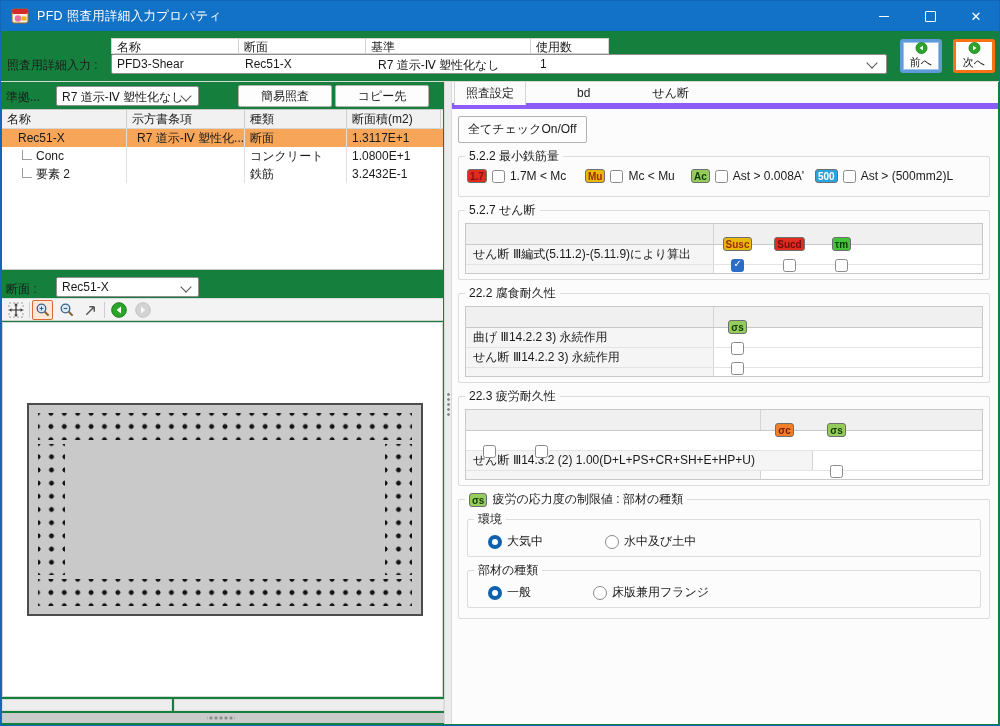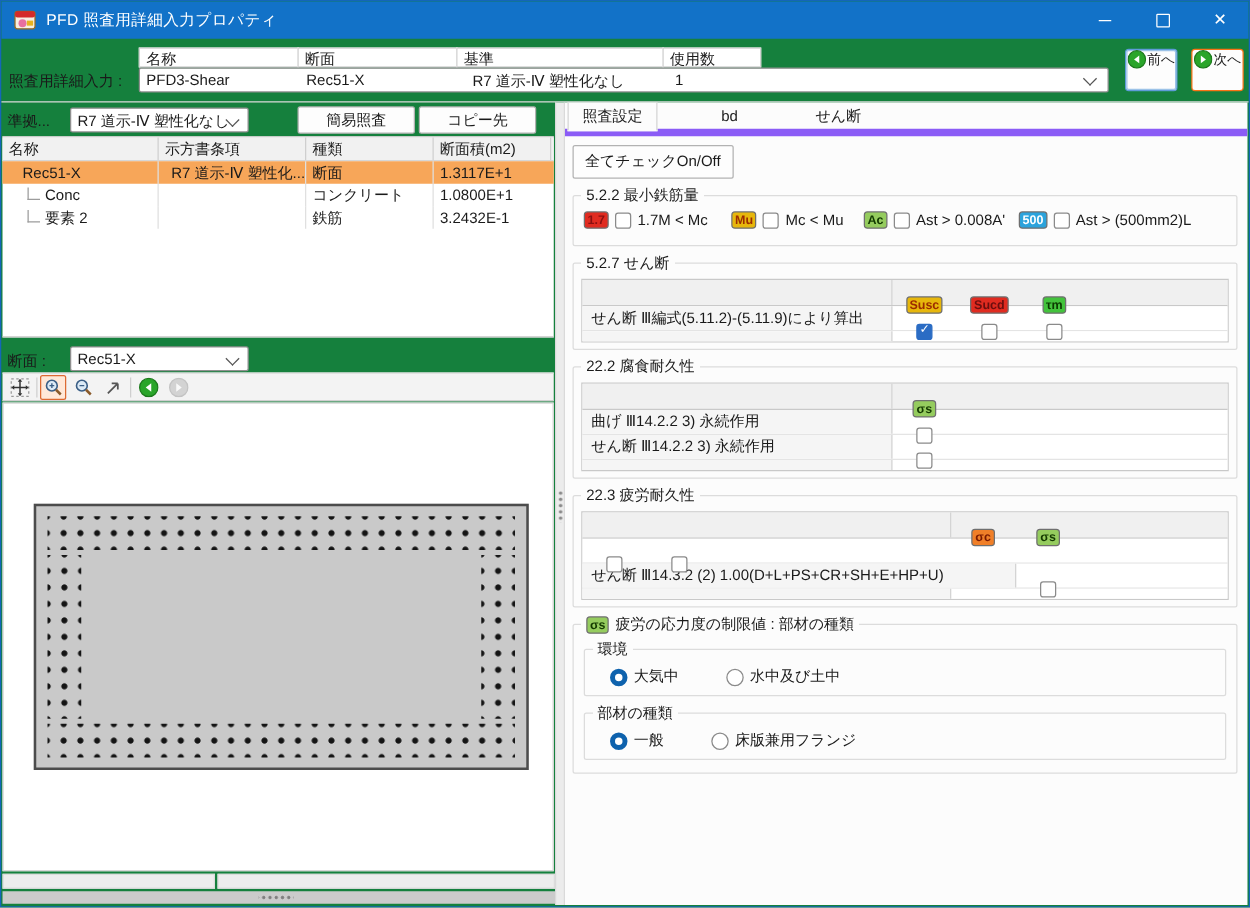--- a/index.html
+++ b/index.html
@@ -13,21 +13,21 @@
   .glyph-min{display:inline-block;width:10px;border-top:1.4px solid #fff;}
   .glyph-max{display:inline-block;width:9px;height:9px;border:1.2px solid #fff;border-radius:1px;}
   .glyph-close{font-size:13px;}
   
   .hcell{position:absolute;height:16px;line-height:16px;background:#fff;border:1px solid #d2d2d2;box-sizing:border-box;padding-left:5px;white-space:nowrap;overflow:hidden;}
   .toplabel{position:absolute;left:6px;top:56px;}
   .topcombo{position:absolute;left:110px;top:53px;width:776px;height:20px;background:#fff;border:1px solid #8f8f8f;border-radius:2px;box-sizing:border-box;text-align:center;}
   .tc-val{position:absolute;top:2px;white-space:nowrap;}
   .chev{position:absolute;width:7px;height:7px;border-right:1.4px solid #555;border-bottom:1.4px solid #555;transform:rotate(45deg);}
   .topcombo .chev{right:10px;top:4px;}
-  .navbtn{position:absolute;top:38px;width:42px;height:34px;background:#fdfdfd;border:1px solid #f97316;border-radius:3px;box-sizing:border-box;display:flex;flex-direction:row;justify-content:center;font-size:11px;gap:1px;}
+  .navbtn{position:absolute;top:38px;width:42px;height:34px;background:#fdfdfd;border:3px solid #f97316;border-radius:3px;box-sizing:border-box;display:flex;flex-direction:column;align-items:center;justify-content:center;font-size:11px;gap:1px;}
   .navbtn.focus{border-color:#5e9bd8;box-shadow:0 0 0 1px #9cc3e8 inset;}
   .hdiv{position:absolute;top:80px;left:0;right:0;border-top:1px solid #dadada;}
   
   .leftpanel{position:absolute;left:1px;top:81px;width:442px;bottom:1px;}
   .lbl{position:absolute;white-space:nowrap;}
   .combo{position:absolute;background:#fff;border:1px solid #8f8f8f;border-radius:2px;box-sizing:border-box;height:20px;}
   .combo .cval{position:absolute;left:5px;top:2px;white-space:nowrap;}
   .combo .chev{right:8px;top:5px;}
   .pbtn{position:absolute;height:22px;background:#fdfdfd;border:1px solid #b2b2b2;border-radius:2px;box-sizing:border-box;text-align:center;line-height:20px;}
   .ltable{position:absolute;left:0;top:27px;width:441px;height:161px;background:#fff;border-top:1px solid #c6c6c6;border-bottom:1px solid #c6c6c6;box-sizing:border-box;}
@@ -77,25 +77,25 @@
   .citem{position:absolute;top:0;display:flex;align-items:center;gap:5px;white-space:nowrap;}
   
   .rt{margin-top:3px;border:1px solid #c9c9c9;}
   .rt-row{display:flex;align-items:stretch;}
   .rt-row.head{height:20px;background:#f0f0f0;border-bottom:1px solid #c9c9c9;}
   .rt-row.data{height:19px;background:#fff;border-bottom:1px solid #e4e4e4;}
   .rt-row.empty{height:8px;background:#fff;}
   .rt-l{box-sizing:border-box;border-right:1px solid #d4d4d4;padding-left:7px;display:flex;align-items:center;white-space:nowrap;overflow:hidden;}
   .rt-row.data .rt-l{background:#f5f5f5;}
   .rt-row.empty .rt-l{background:#f5f5f5;}
-  .rt-c{width:52px;box-sizing:border-box;border-right:1px solid #14b8a6;display:flex;align-items:center;justify-content:center;margin-top:20px;}
+  .rt-c{width:52px;box-sizing:border-box;border-right:5px solid #14b8a6;display:flex;align-items:center;justify-content:center;margin-top:20px;}
   .rt-f{flex:1;}
   .w248{width:248px;} .w295{width:295px;} .w347{width:347px;}
   .inner{margin:2px 2px 5px;padding:1px 6px 6px;}
-  .optrow{display:flex;align-items:flex-start;margin-top:4px;padding-left:14px;}
+  .optrow{display:flex;align-items:flex-start;margin-top:4px;padding-left:14px;gap:24px;}
   .opt{display:flex;align-items:center;gap:5px;white-space:nowrap;}
   .opt + .opt{margin-left:38px;}
   .flegend{display:flex;align-items:center;gap:5px;}
 </style>
 </head>
 <body>
 
 <div class="window">
 
   <div class="titlebar">

